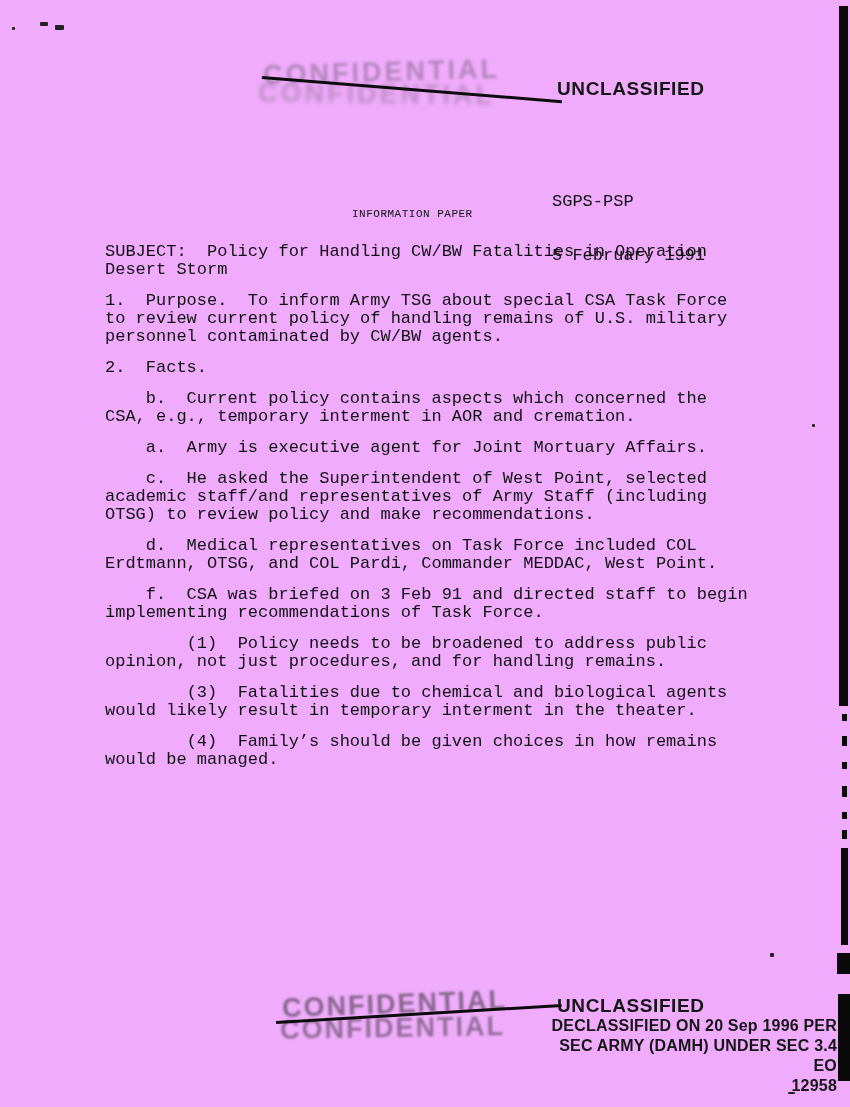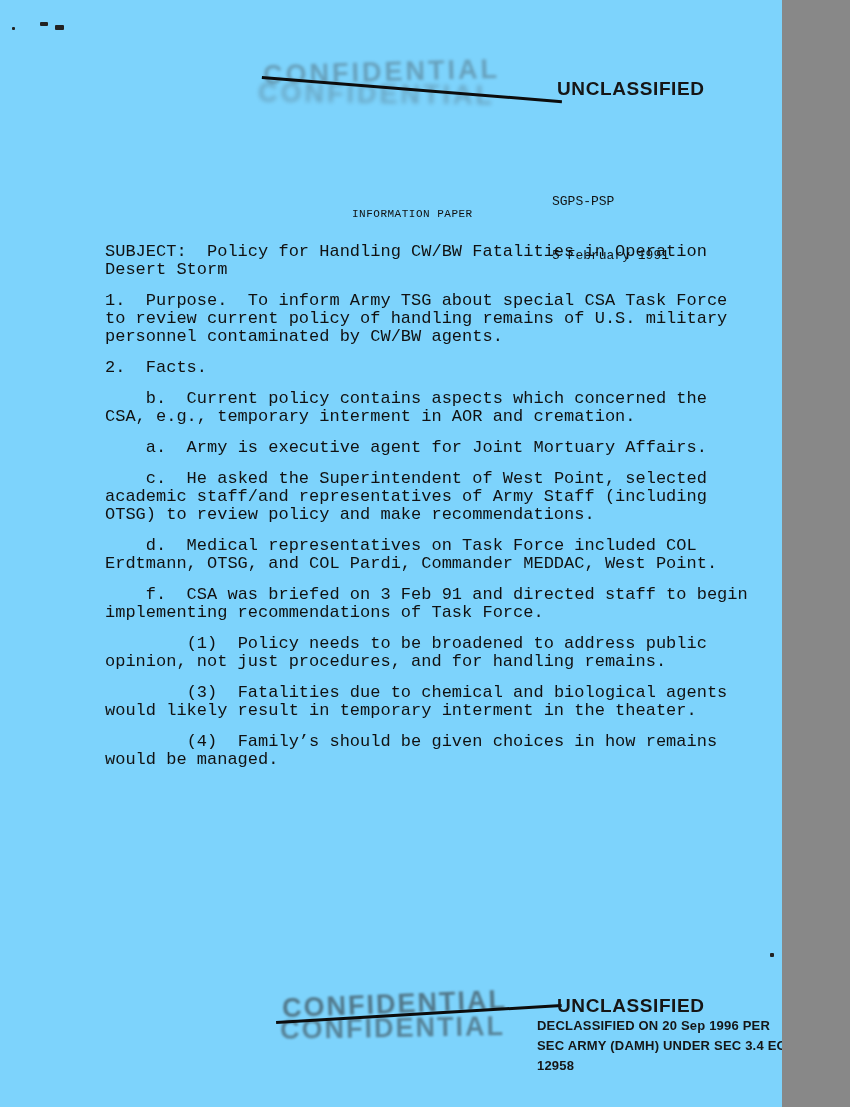--- a/index.html
+++ b/index.html
@@ -1,44 +1,44 @@
 <!DOCTYPE html>
 <html><head>
 <meta charset="utf-8">
 <style>
   html,body{margin:0;padding:0;background:#888;}
   .page{
     position:relative;
-    width:782px;height:1107px;
-    background:#7dd3fc;
+    width:850px;height:1107px;
+    background:#f0abfc;
     overflow:hidden;
     font-family:"Liberation Mono","DejaVu Sans Mono",monospace;
     color:#111;
   }
   
   .body-text{
     position:absolute;left:105px;top:243px;width:660px;
     font-size:17px;line-height:18px;
   }
   .body-text p{margin:0 0 13px 0;white-space:pre-wrap;}
   .office-block{
     position:absolute;left:552px;top:157px;
-    font-size:13px;line-height:18px;white-space:pre;font-family:Liberation Mono, monospace;
+    font-size:17px;line-height:18px;white-space:pre;font-family:Liberation Mono, monospace;
   }
   .doc-title{
     position:absolute;left:352px;top:205px;
     font-size:11px;line-height:18px;letter-spacing:.5px;
   }
   
   .sans{font-family:"Liberation Sans","DejaVu Sans",sans-serif;font-weight:bold;color:#161616;}
   .unclass-top{position:absolute;left:557px;top:78px;font-size:19px;letter-spacing:.6px;}
   .unclass-bottom{position:absolute;left:557px;top:995px;font-size:19px;letter-spacing:.6px;}
   .declass-block{
     position:absolute;left:537px;top:1016px;width:300px;
-    font-size:13px;line-height:20px;letter-spacing:.2px;
+    font-size:16px;line-height:20px;letter-spacing:.2px;text-align:right;
   }
   
   .stamp{position:absolute;}
   .stamp-top{left:258px;top:56px;width:310px;height:64px;}
   .stamp-bottom{left:280px;top:986px;width:266px;height:80px;}
   .stamp-text{
     position:absolute;left:0;top:0;
     font-family:"Liberation Sans","DejaVu Sans",sans-serif;
     font-weight:bold;white-space:nowrap;color:#3b3b3b;
   }

